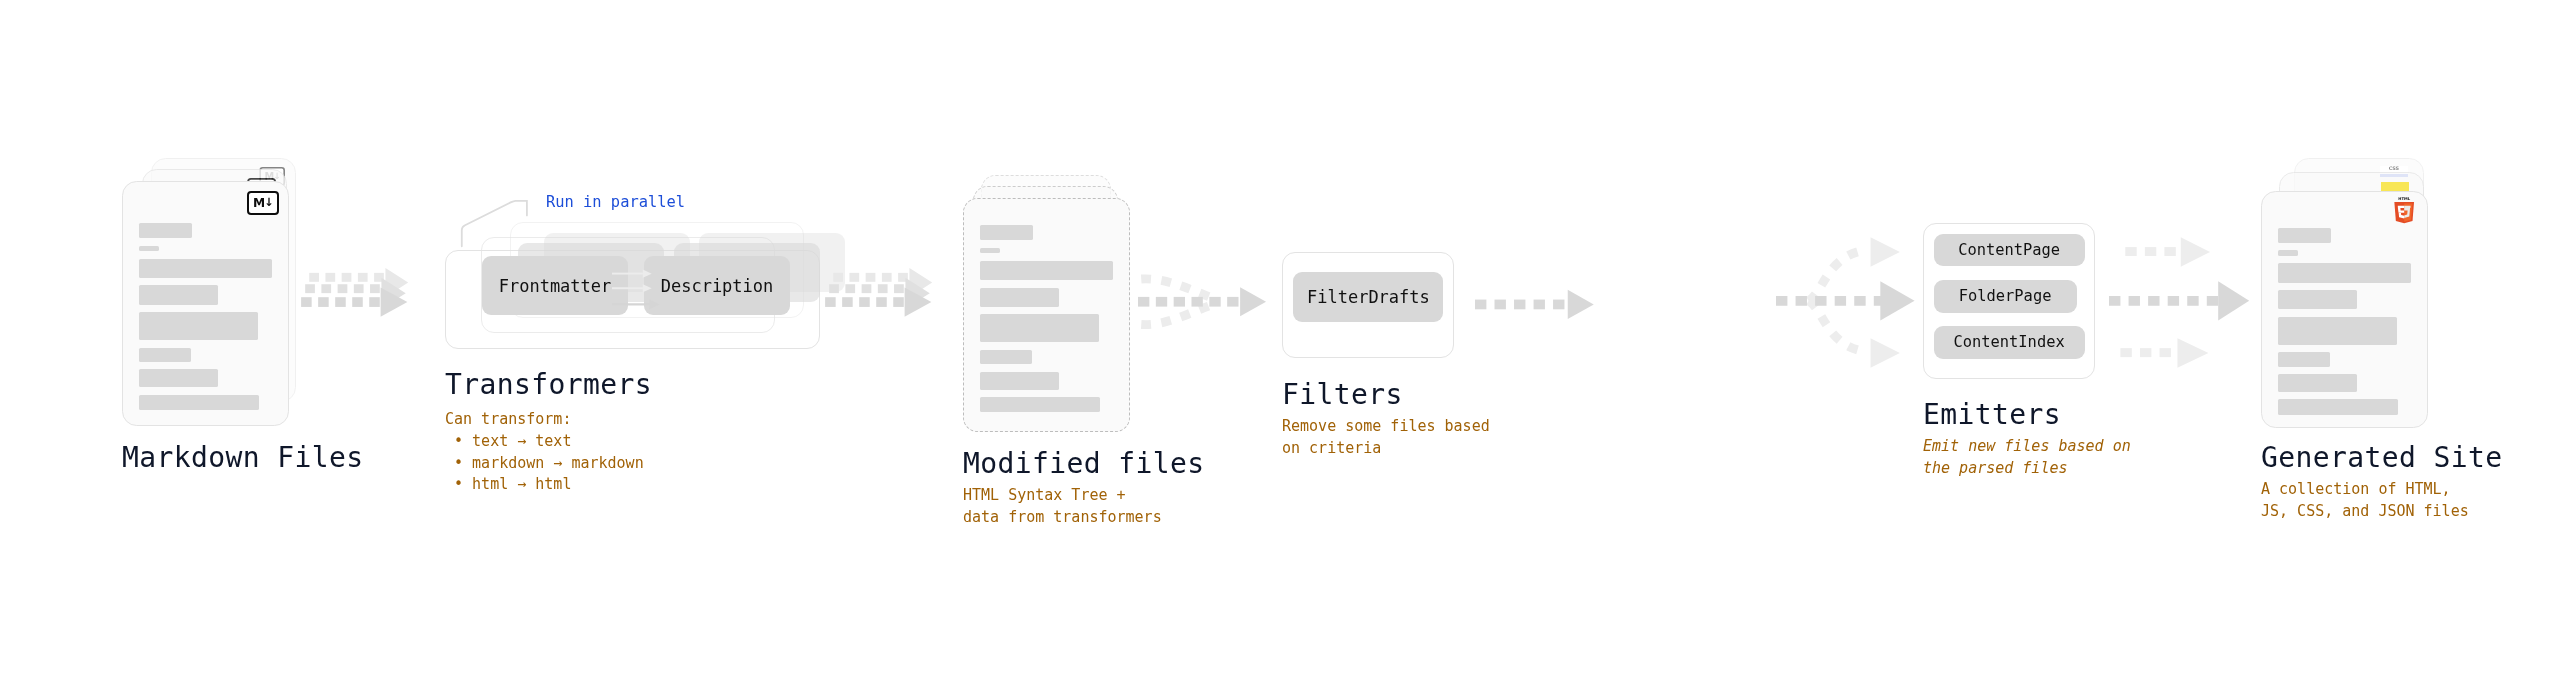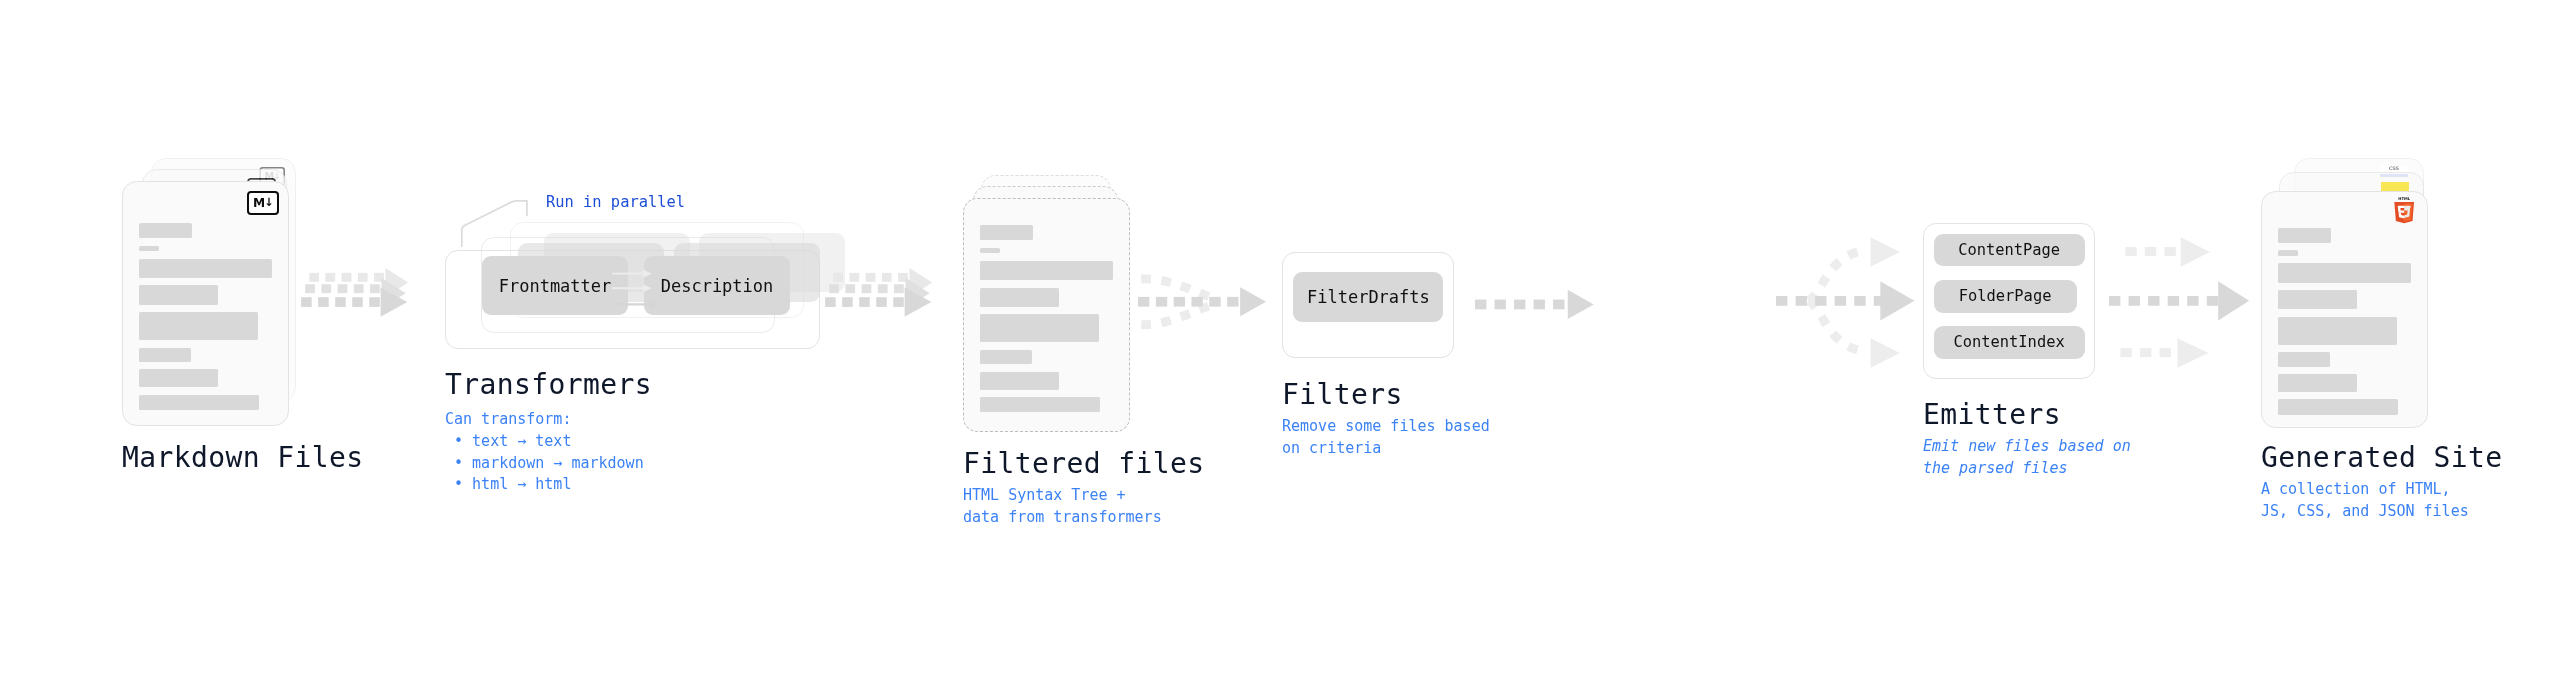--- a/index.html
+++ b/index.html
@@ -61,21 +61,21 @@
     font-size:17px;color:#111;white-space:nowrap;
   }
   .chip.g3{opacity:.35;}
   .chip.g2{opacity:.6;}
 
   
   .title{
     position:absolute;font-size:28px;color:#0f172a;white-space:nowrap;letter-spacing:0.4px;
   }
   .desc{
-    position:absolute;font-size:15px;line-height:1.45;color:#3b82f6;white-space:pre;
+    position:absolute;font-size:15px;line-height:1.45;color:#a16207;white-space:pre;
   }
   .parallel-label{
     position:absolute;font-size:15.4px;color:#1d4ed8;white-space:nowrap;
   }
   svg{display:block;overflow:visible;}
 </style>
 </head>
 <body>
 
 <div class="stage">
@@ -215,21 +215,21 @@
           <div class="ln" style="width:19.5px;height:5.7px;"></div>
           <div class="ln" style="width:133px;height:19.5px;margin-top:6.5px;"></div>
           <div class="ln" style="width:79px;height:19.5px;"></div>
           <div class="ln" style="width:119px;height:28px;"></div>
           <div class="ln" style="width:52px;height:14.6px;"></div>
           <div class="ln" style="width:79px;height:18px;"></div>
           <div class="ln" style="width:120px;height:15.4px;"></div>
         </div>
       </div>
     </div>
-    <div class="title" style="left:0px;top:272px;">Filtered files</div>
+    <div class="title" style="left:0px;top:272px;">Modified files</div>
     <div class="desc" style="left:0px;top:310px;">HTML Syntax Tree +
 data from transformers</div>
   </div>
 
   <div class="node" style="left:1138px;top:256px;">
     <svg width="154" height="98" viewBox="0 0 190 120">
       <g stroke="#ececec" stroke-width="11" fill="none" stroke-dasharray="12 13" stroke-linecap="butt">
         <path d="M4 28 C34 26 62 40 96 53"></path>
         <path d="M4 84 C34 86 62 70 96 58"></path>
       </g>

